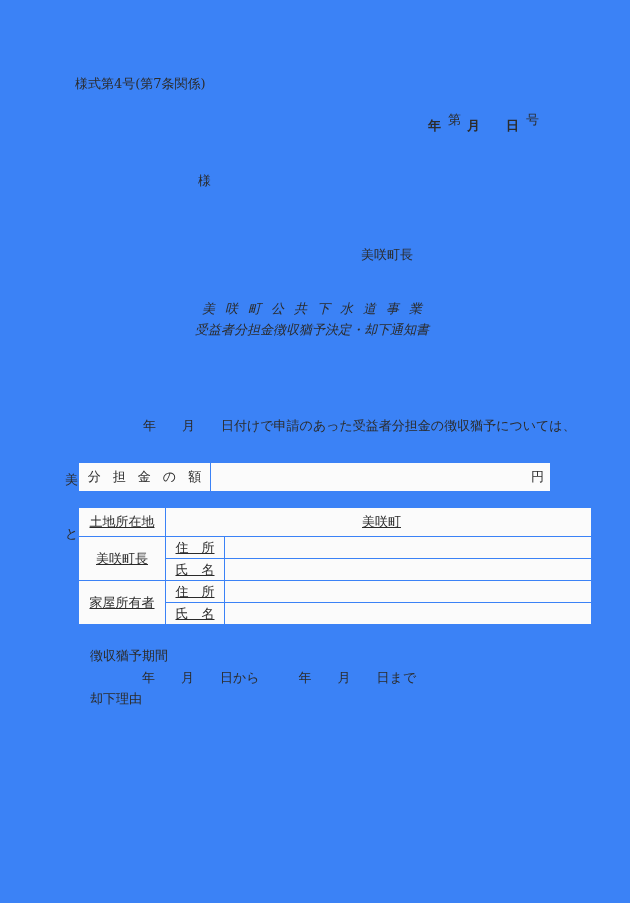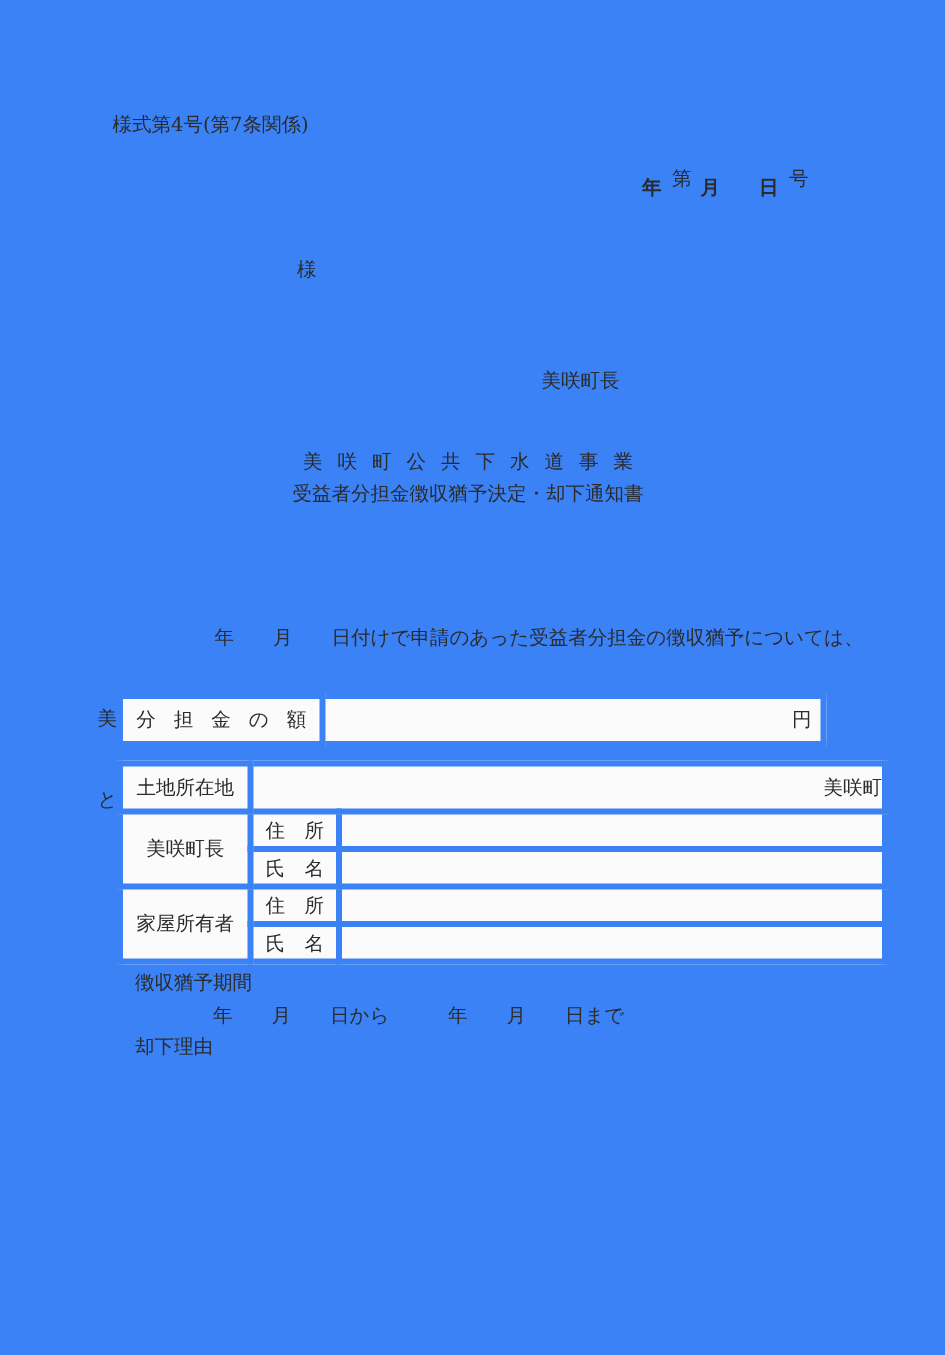--- a/index.html
+++ b/index.html
@@ -15,43 +15,43 @@
     padding-left: 10px;
   }
   .abs { position: absolute; line-height: 16px; white-space: pre; }
 
   .form-number { left: 75px; top: 76px; }
   .doc-no   { left: 428px; top: 112px; margin-left: 20px; }
   .doc-date { left: 428px; top: 118px; font-weight: bold; }
   .addressee { left: 198px; top: 173px; }
   .sender { left: 361px; top: 247px; }
 
-  .title-block { left: 0; top: 298px; width: 624px; text-align: center; white-space: normal; }
+  .title-block { left: 0; top: 298px; width: 624px; text-align: center; white-space: normal; font-style: italic; }
   .title-block div { line-height: 21px; }
   .title-l1 { letter-spacing: 10px; margin-right: -10px; }
 
   .body-par { left: 65px; top: 383px; width: 505px; }
   .body-par div { line-height: 22px; white-space: pre; }
 
   table { border-collapse: collapse; table-layout: fixed; position: absolute; background: #fbfbfb; }
-  td { border: 4px solid #3b82f6; padding: 0; font-size: 13px; color: #2b2b2b; vertical-align: middle; overflow: hidden; }
+  td { border: 1px solid #3b82f6; padding: 0; font-size: 13px; color: #2b2b2b; vertical-align: middle; overflow: hidden; }
 
   .amount-table { left: 78px; top: 462px; width: 473px; }
   .amount-table td { height: 28px; }
   .at-label { width: 131px; text-align: center; }
   .at-label span { letter-spacing: 12px; margin-right: -12px; }
   .at-value { text-align: right; padding-right: 6px; }
 
-  .prop-table { left: 78px; top: 507px; width: 514px; }
+  .prop-table { left: 78px; top: 507px; width: 514px; text-decoration: underline; }
   .pt-c1 { width: 87px; }
   .pt-c2 { width: 59px; }
   .row-loc td { height: 28px; }
   .row-sub td { height: 21px; }
   .cell-center { text-align: center; }
-  .cell-val { text-align: right; padding-left: 6px; }
+  .cell-val { text-align: center; padding-left: 6px; }
 
   .period-label { left: 90px; top: 648px; }
   .period-dates { left: 90px; top: 670px; }
   .rejection-label { left: 90px; top: 691px; }
 </style>
 </head>
 <body>
 
 <div class="page">
 

